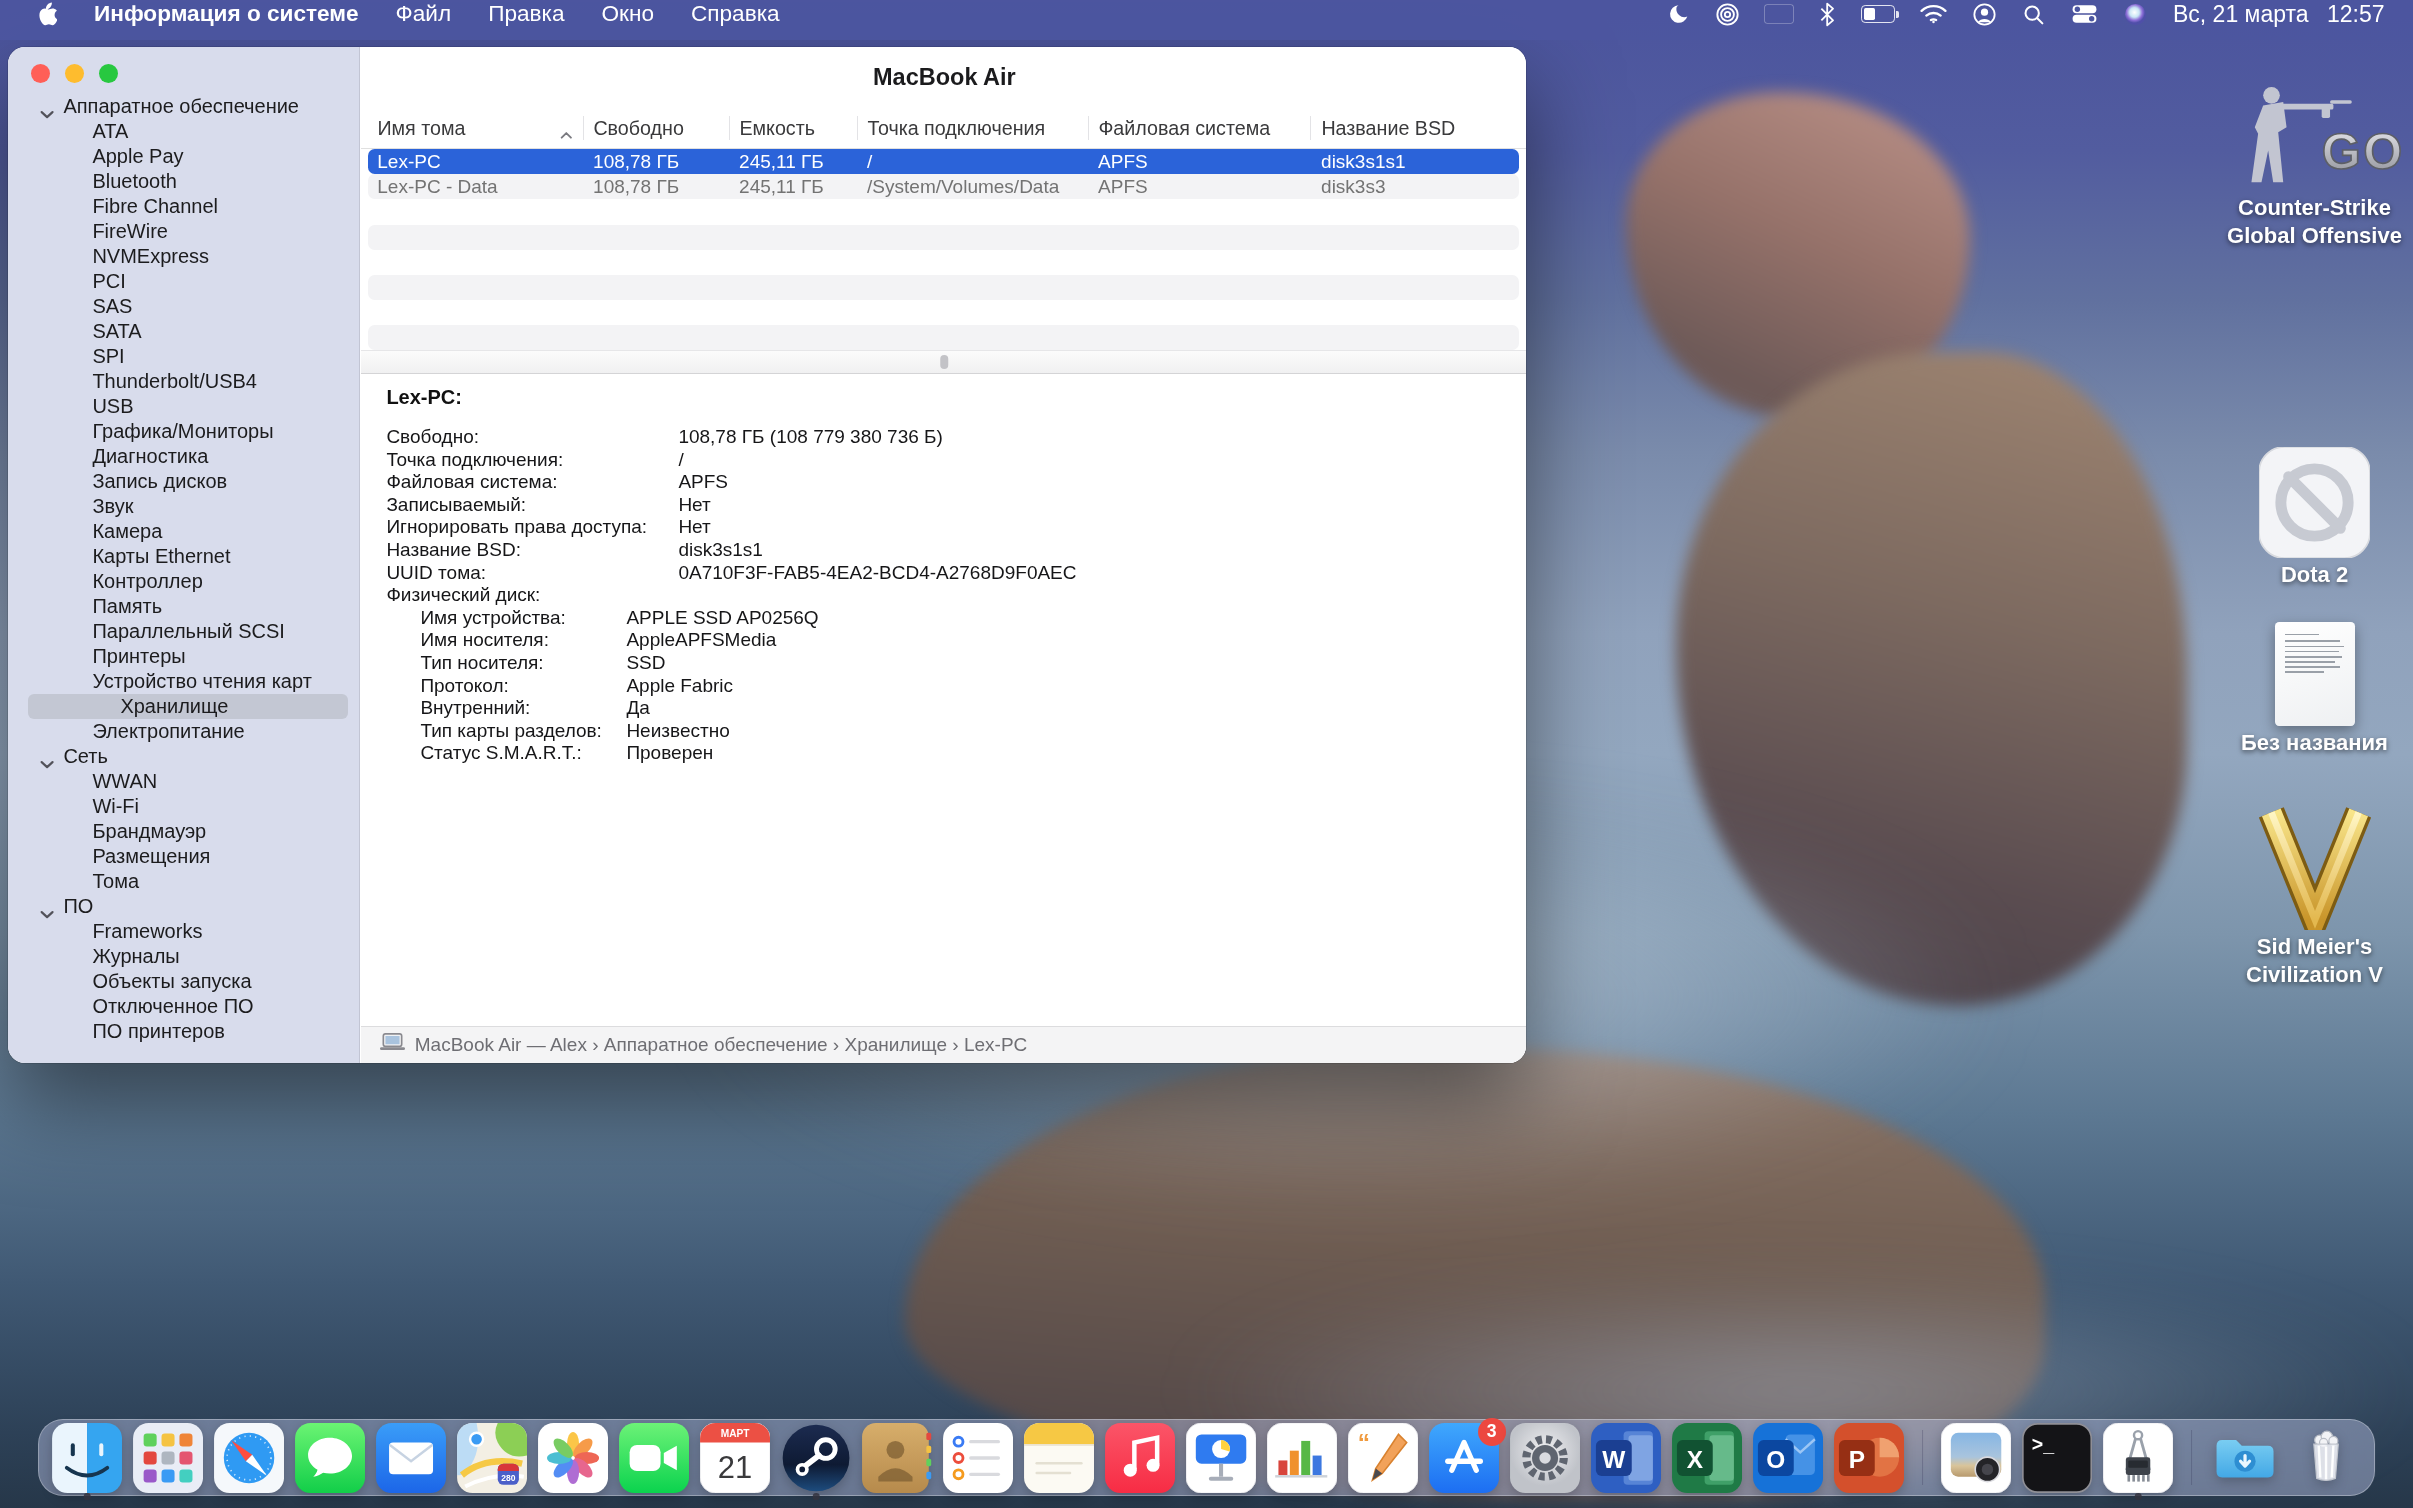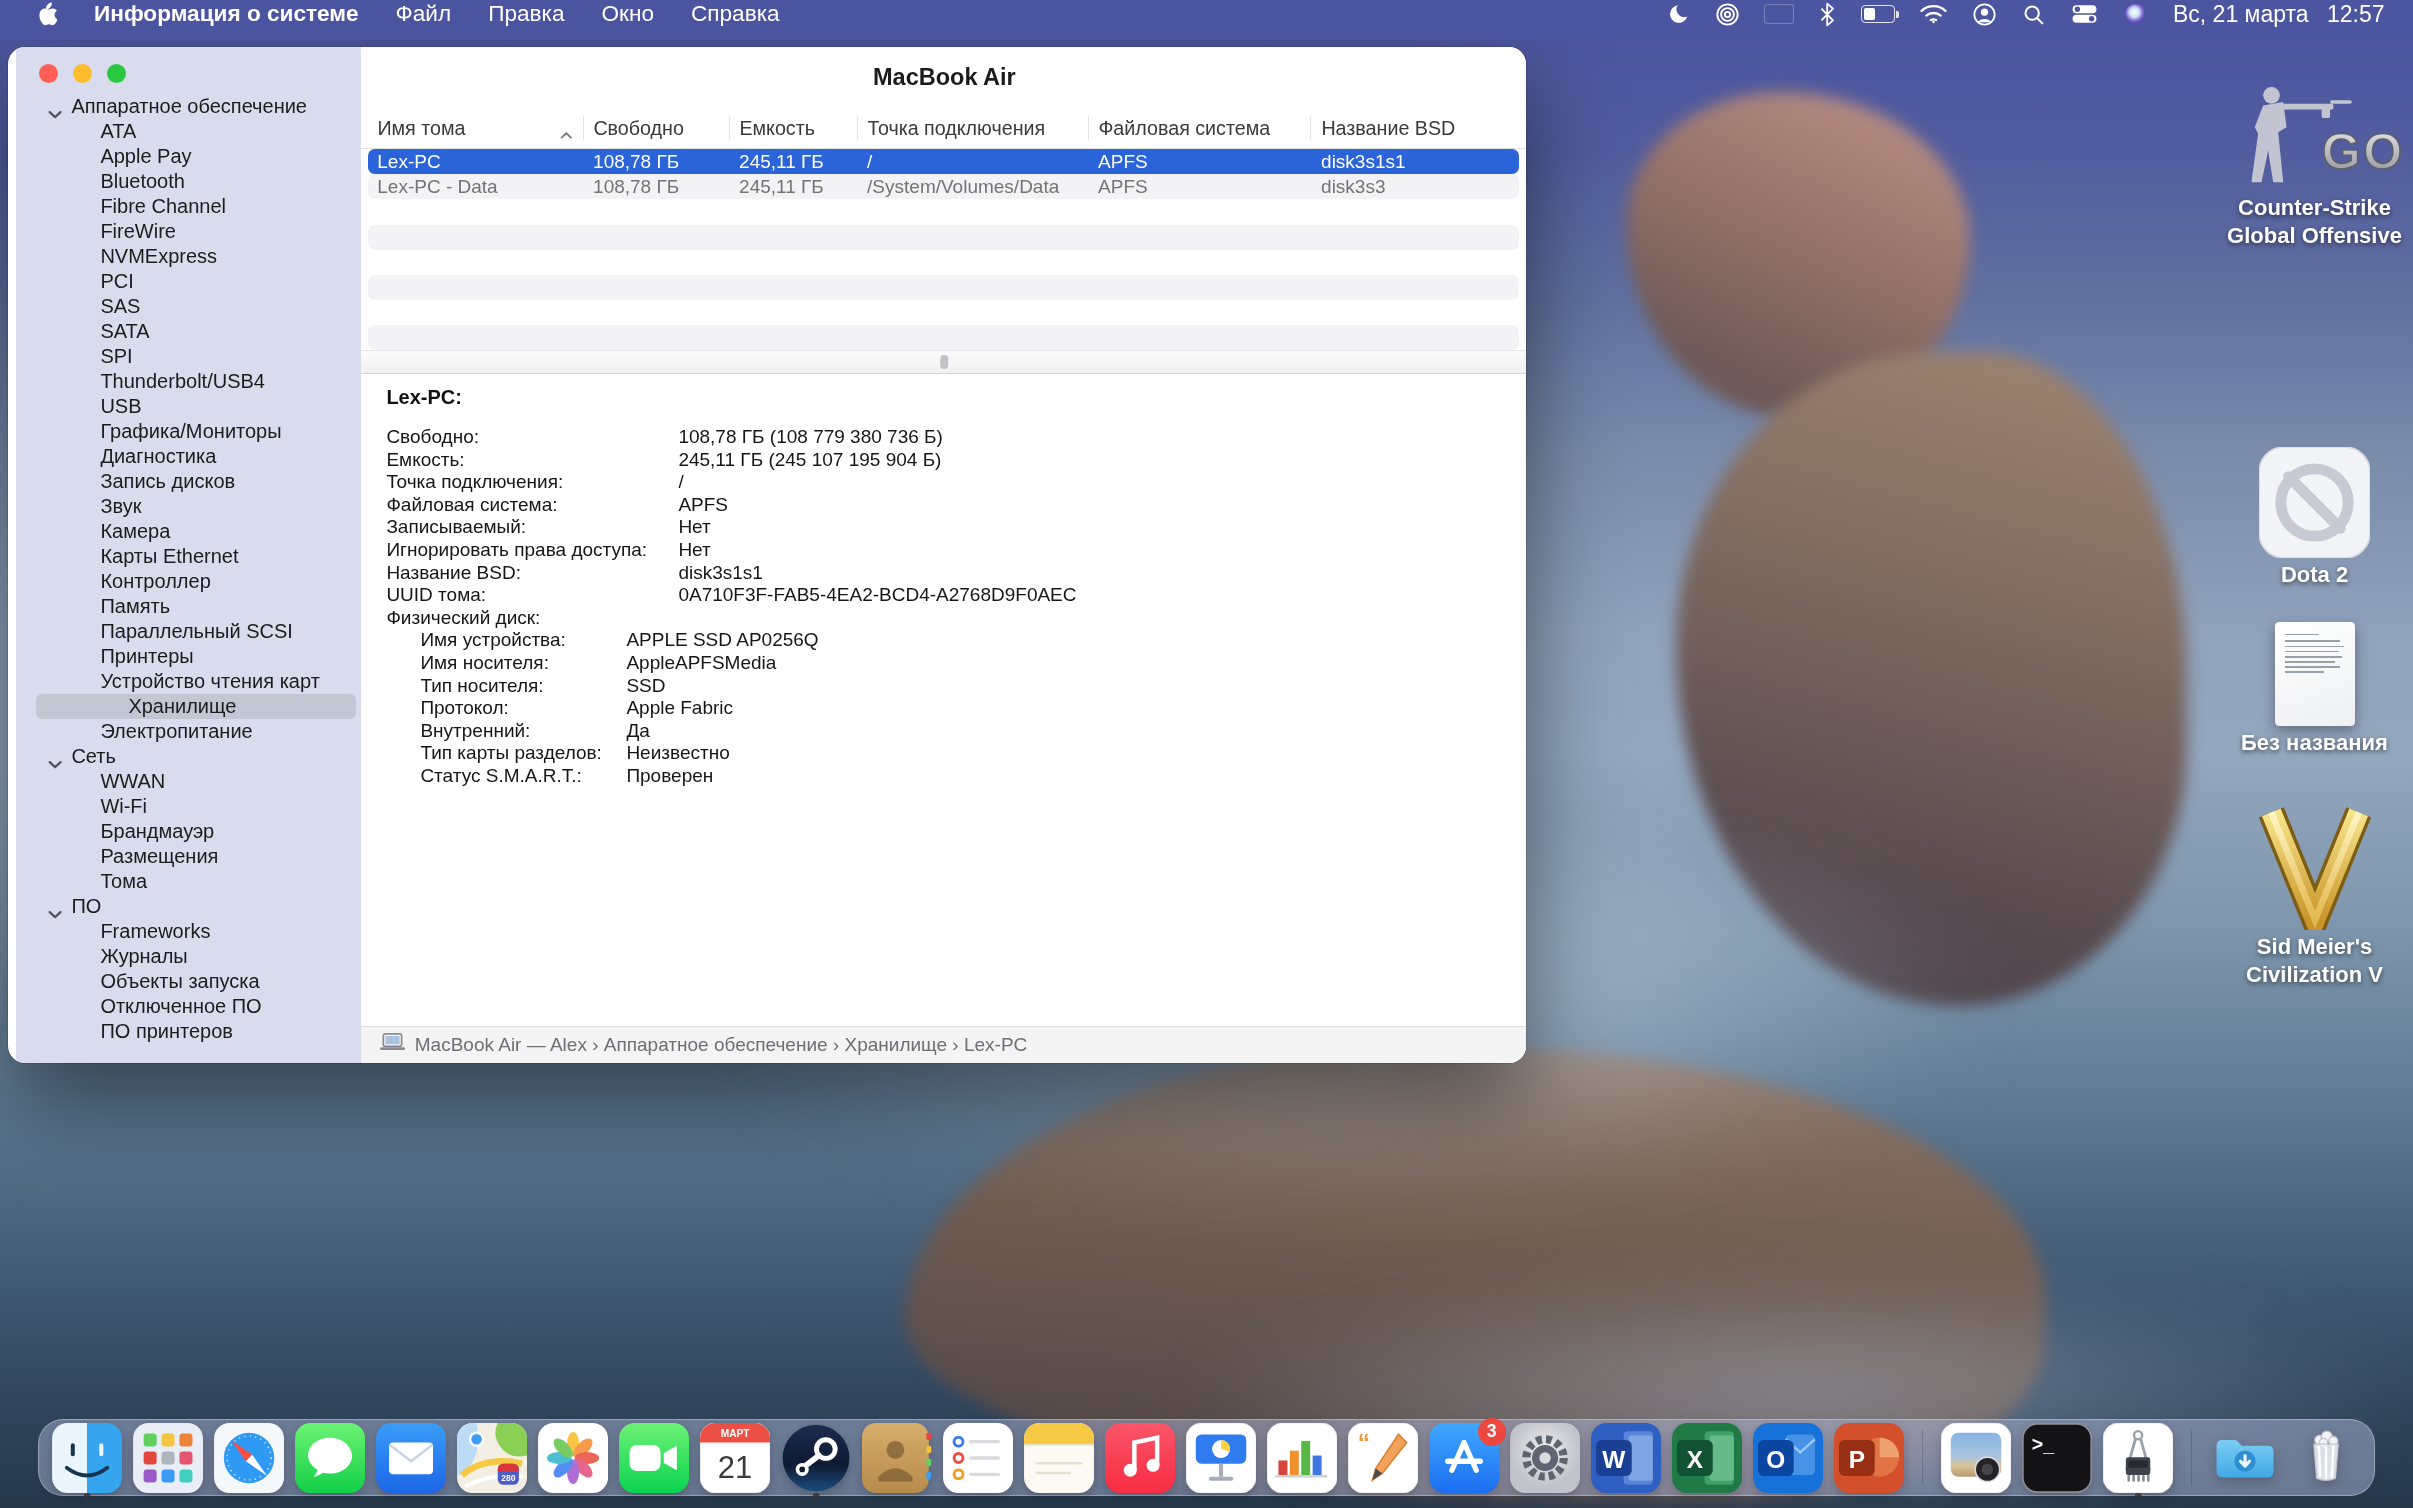--- a/index.html
+++ b/index.html
@@ -32,21 +32,21 @@
   .mb-clock { display:flex; gap:18.4px; font-size:23px; }
   .flag { width:28.5px; height:18.4px; border-radius:2.5px; overflow:hidden; box-shadow:0 0 0 0.8px rgba(255,255,255,.35); display:flex; flex-direction:column; }
   .flag span { flex:1; }
   .battery { position:relative; width:34px; height:17.6px; border:1.7px solid rgba(255,255,255,.85); border-radius:4.2px; }
   .battery i { position:absolute; left:1.7px; top:1.7px; bottom:1.7px; width:11px; background:#fff; border-radius:1.7px; }
   .battery u { position:absolute; right:-5px; top:5px; width:3.4px; height:6.7px; background:rgba(255,255,255,.85); border-radius:0 1.7px 1.7px 0; }
 
   
   .window { position:absolute; left:8.4px; top:47px; width:1518px; height:1016px; z-index:10;
     border-radius:17px; overflow:hidden; box-shadow:0 38px 92px rgba(0,0,0,.5), 0 0 0 0.8px rgba(0,0,0,.15); background:#fff; }
-  .sidebar { position:absolute; left:8px; top:0; width:352px; height:100%; background:#d8dcec; border-right:0.8px solid #c2c5d4; }
+  .sidebar { position:absolute; left:0; top:0; width:352px; height:100%; background:#d8dcec; border-right:0.8px solid #c2c5d4; }
   .traffic { position:absolute; left:22.6px; top:17px; display:flex; gap:15px; }
   .tl { width:19px; height:19px; border-radius:50%; }
   .tl.r { background:#ff5f57; } .tl.y { background:#febc2e; } .tl.g { background:#28c840; }
   .sb-rows { position:absolute; left:0; top:47px; right:0; }
   .sb-row { height:25px; display:flex; align-items:center; padding-left:84px; position:relative; font-size:20px; color:#1c1c1e; white-space:nowrap; }
   .sb-row.group { padding-left:55px; }
   .sb-row .chev { display:none; position:absolute; left:32px; top:6.7px; }
   .sb-row.group .chev { display:block; }
   .sb-row.selected { background:var(--sidebar-selected,#c3c7d3); border-radius:6px; margin:0 11.7px 0 20px; padding-left:92px; }
 
@@ -472,24 +472,20 @@
 
     <div class="details">
       <div class="d-heading">Lex-PC:</div>
       <div class="d-rows">
 
           <div class="d-row">
             <span class="d-label">Свободно:</span>
             <span class="d-value">108,78 ГБ (108 779 380 736 Б)</span>
           </div>
 
-          <div class="d-row">
-            <span class="d-label">Емкость:</span>
-            <span class="d-value">245,11 ГБ (245 107 195 904 Б)</span>
-          </div>
 
           <div class="d-row">
             <span class="d-label">Точка подключения:</span>
             <span class="d-value">/</span>
           </div>
 
           <div class="d-row">
             <span class="d-label">Файловая система:</span>
             <span class="d-value">APFS</span>
           </div>

